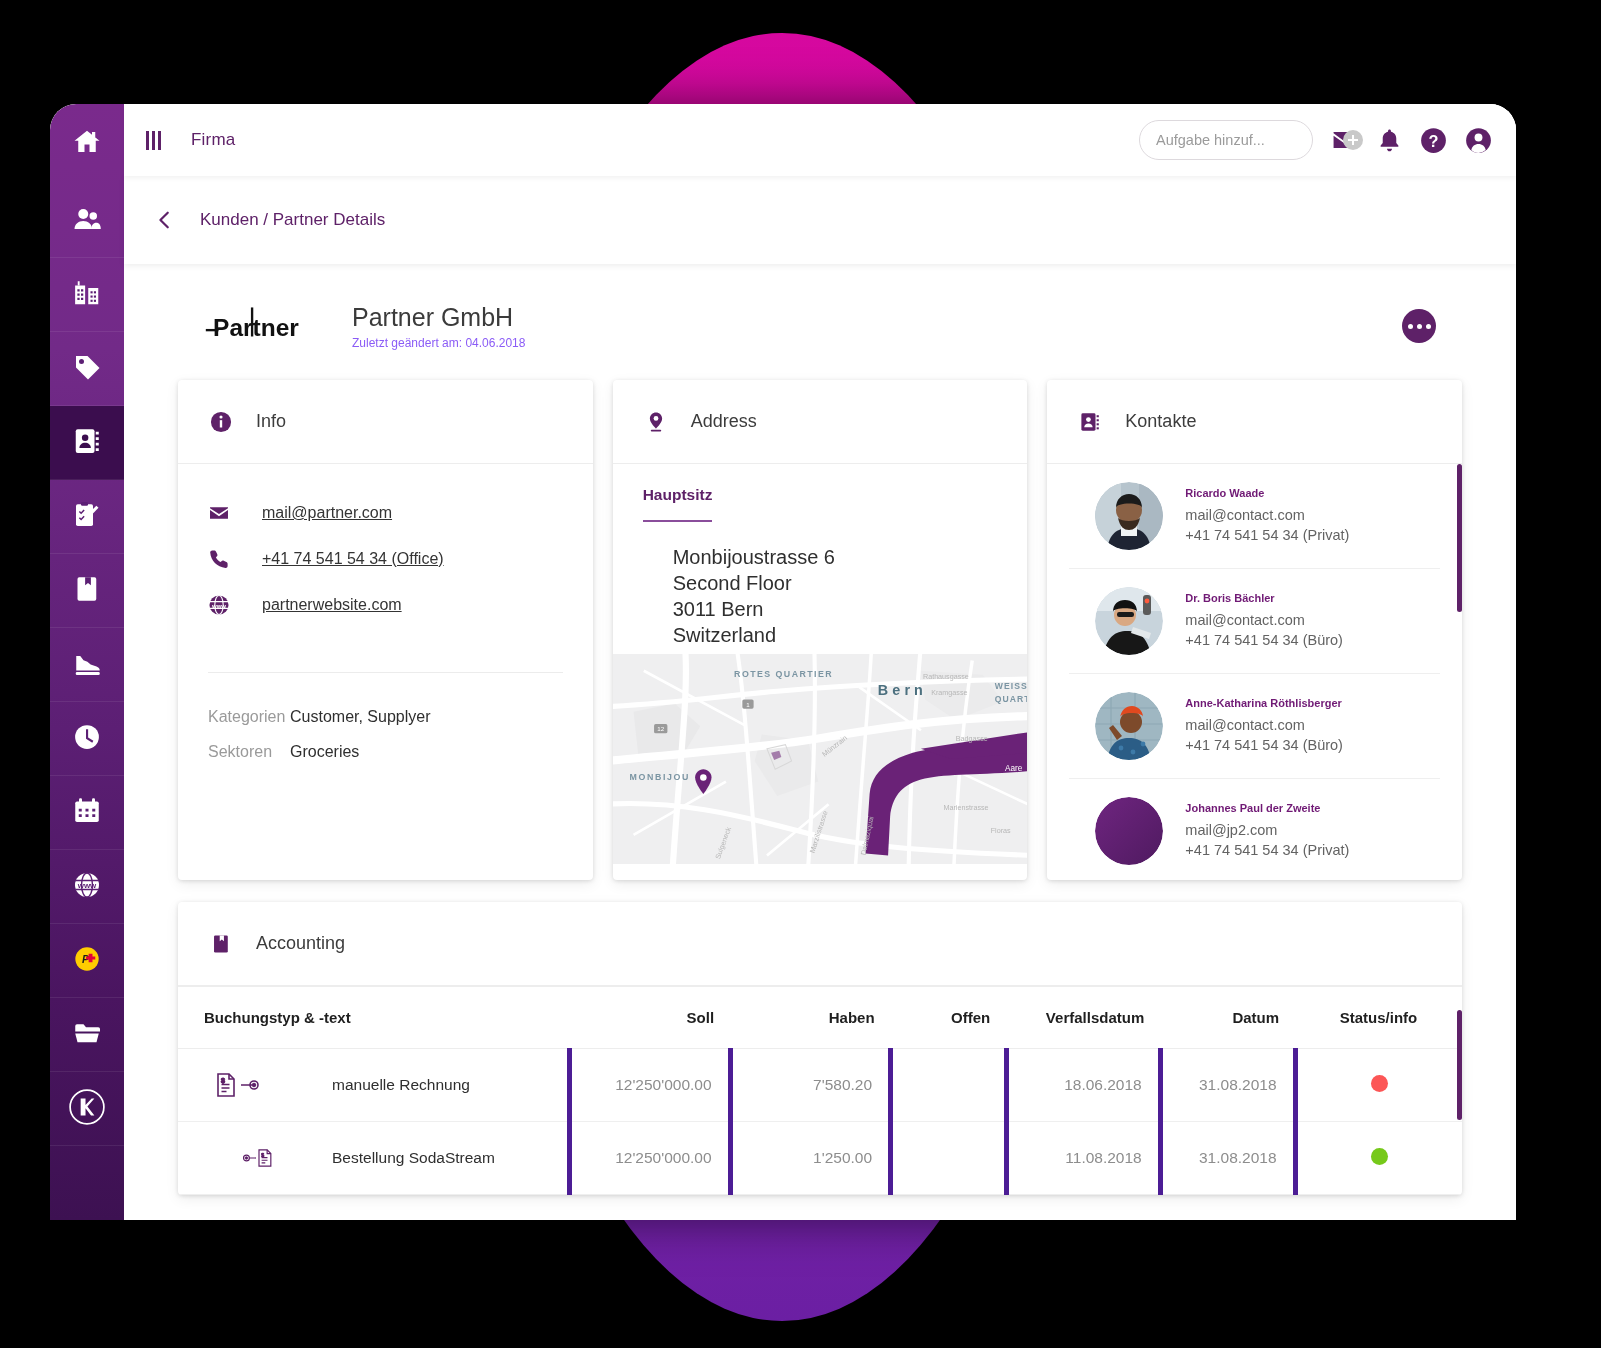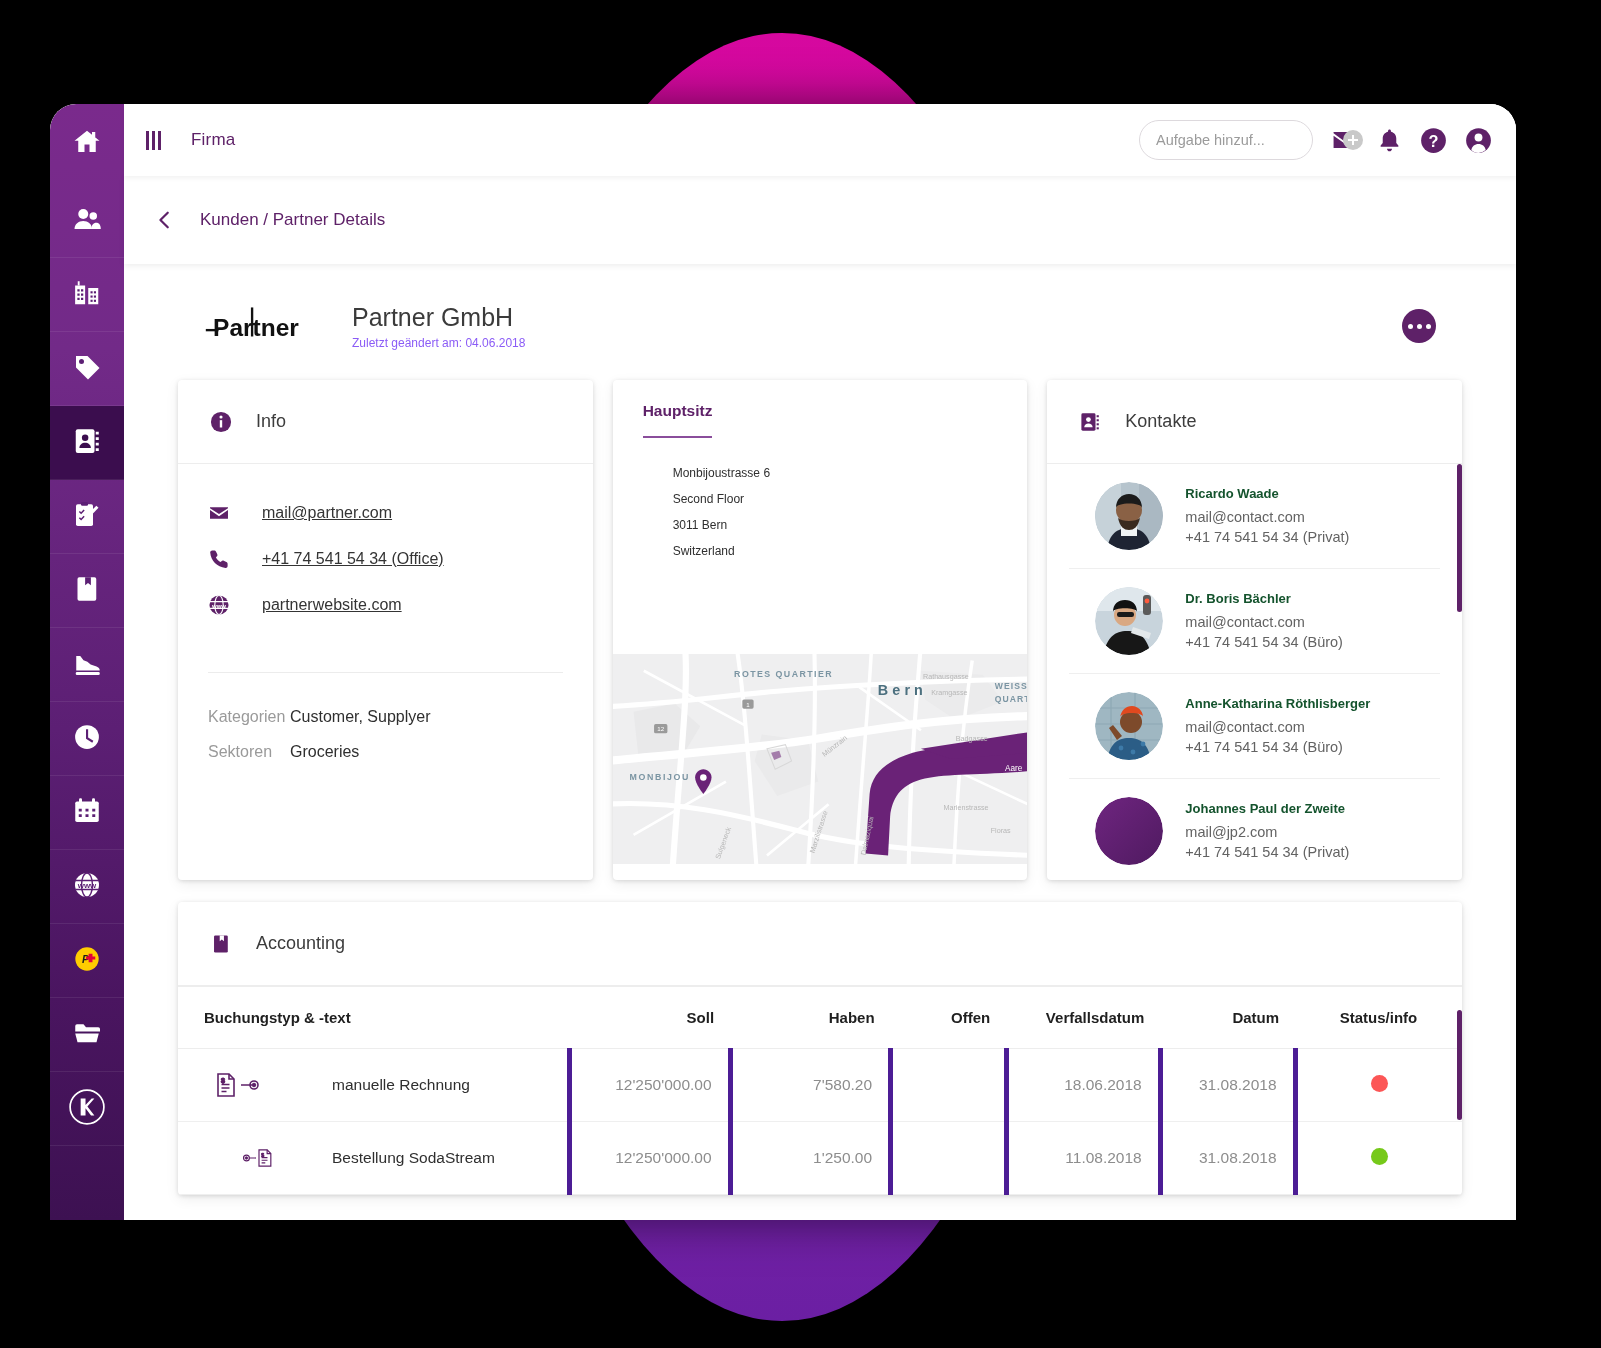--- a/index.html
+++ b/index.html
@@ -169,21 +169,21 @@
   
   .addr-tabs { padding: 22px 30px 0 30px; }
   .addr-tab {
     display: inline-block;
     font-size: 15.5px; color: #5e2168; font-weight: bold;
     padding-bottom: 16px;
     border-bottom: 2px solid #8a4d9b;
     cursor: pointer;
   }
   .addr-lines { padding: 22px 30px 0 60px; }
-  .addr-line { font-size: 12px; color: #2f2f2f; line-height: 26px; }
+  .addr-line { font-size: 20px; color: #2f2f2f; line-height: 26px; }
 
   
   .map {
     position: absolute; left: 0; right: 0; bottom: 16px; height: 210px;
     background: #efeff0; overflow: hidden;
   }
   .map svg { display:block; width: 100%; height: 100%; }
 
   
   .contacts { padding: 0 0 0 0; position: relative; height: 416px; overflow: hidden; }
@@ -192,21 +192,21 @@
     padding: 18px 26px;
     margin: 0 22px;
     border-bottom: 1px solid #efefef;
     cursor: pointer;
   }
   .contact:last-child { border-bottom: none; }
   .avatar {
     width: 68px; height: 68px; border-radius: 50%;
     flex: none; margin-right: 22px; overflow: hidden;
   }
-  .cname { font-size: 13px; font-weight: bold; color: #14532d; margin-bottom: 6px; }
+  .cname { font-size: 11px; font-weight: bold; color: #701a75; margin-bottom: 6px; }
   .cmail, .cphone { font-size: 14.5px; color: #636363; line-height: 20px; }
   .scroll-thumb {
     position: absolute; right: 0; width: 5px;
     background: #5e2168; border-radius: 3px;
   }
 
   
   .acct-card {
     margin: 22px 28px 0 28px;
     background: #fff;
@@ -548,20 +548,30 @@
                 <span class="meta-v">Customer, Supplyer</span>
               </div>
               <div class="meta-row">
                 <span class="meta-k">Sektoren</span>
                 <span class="meta-v">Groceries</span>
               </div>
             </div>
           </section>
 
           <section class="card addr-card">
+            <header class="card-head">
+              <span class="chicon">
+                <svg width="22" height="24" viewBox="0 0 24 24">
+                    <path d="M12 1.6c-3.7 0-6.7 3-6.7 6.7 0 4.7 6.7 11 6.7 11s6.7-6.3 6.7-11c0-3.7-3-6.7-6.7-6.7z"></path>
+                    <circle cx="12" cy="8.1" r="2.6" fill="#fff"></circle>
+                    <rect x="6.3" y="20.4" width="11.4" height="2" rx="1"></rect>
+                  </svg>
+              </span>
+              <span class="card-title">Address</span>
+            </header>
 
             <div class="addr-tabs">
               <span class="addr-tab">Hauptsitz</span>
             </div>
 
             <div class="addr-lines">
               <div class="addr-line">Monbijoustrasse 6</div>
               <div class="addr-line">Second Floor</div>
               <div class="addr-line">3011 Bern</div>
               <div class="addr-line">Switzerland</div>

